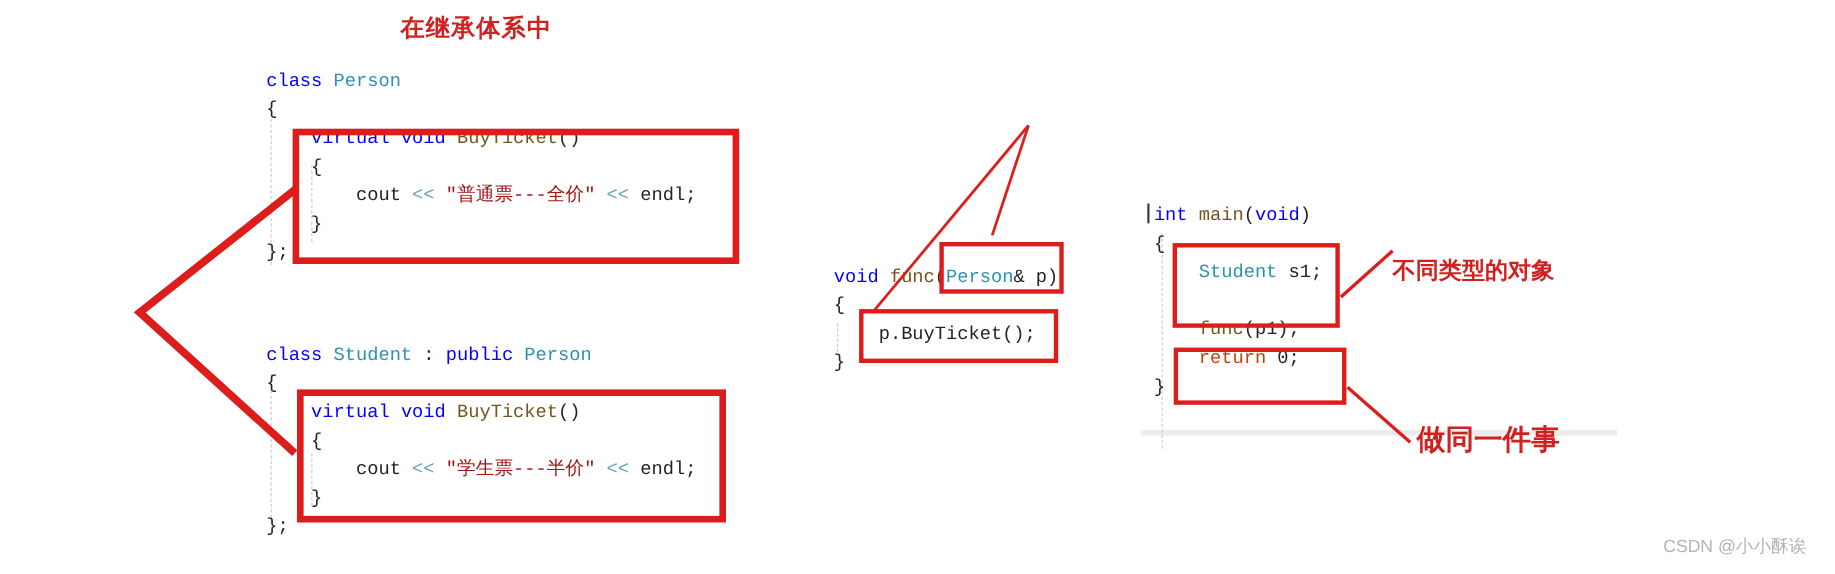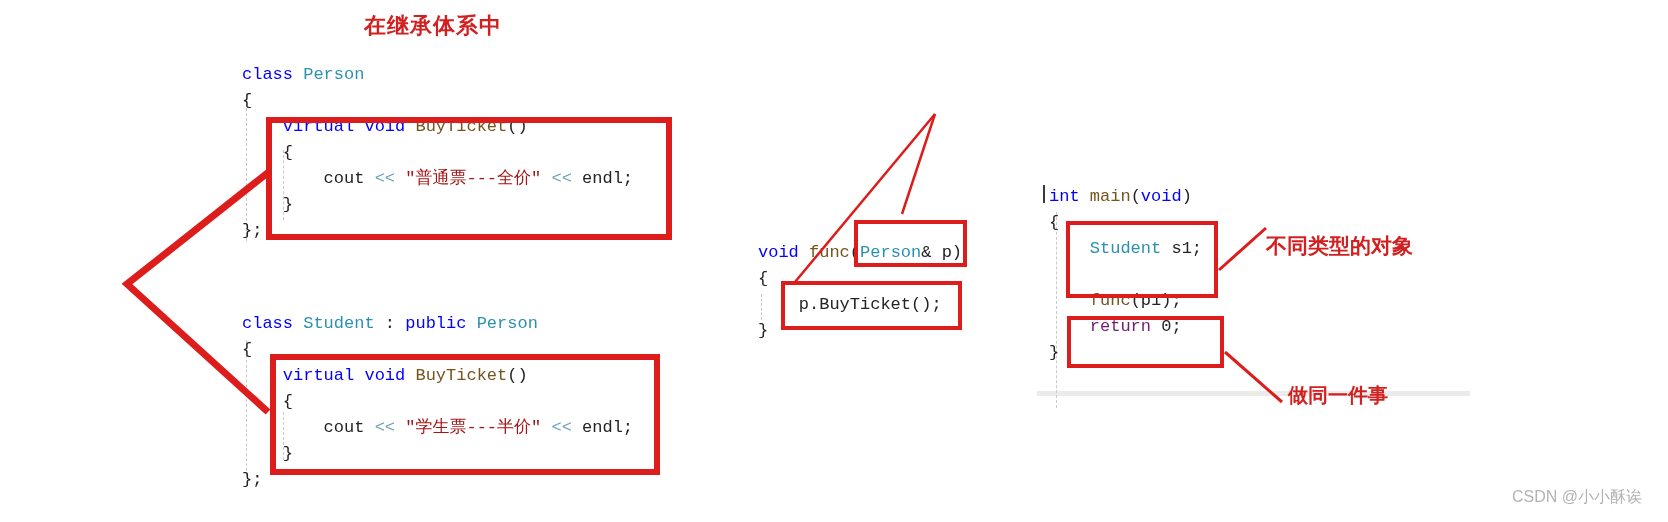--- a/index.html
+++ b/index.html
@@ -10,21 +10,21 @@
   .code-block{position:absolute;z-index:2;}
   .code-line{height:26px;white-space:pre;
              font-family:"Liberation Mono","DejaVu Sans Mono",monospace;
              font-size:17px;line-height:26px;}
   .tok-kw{color:#0101fd;}
   .tok-ty{color:#2b91af;}
   .tok-fn{color:#77541d;}
   .tok-pl{color:#232323;}
   .tok-op{color:#69a2b0;}
   .tok-st{color:#a31515;}
-  .tok-ret{color:#701a75;}
+  .tok-ret{color:#c2410c;}
 
   #block-person  {left:242px;top:62px;}
   #block-student {left:242px;top:311px;}
   #block-func    {left:758px;top:240px;}
   #block-main    {left:1049px;top:184px;}
 
   
   .rbox{position:absolute;border:6px solid #dd1c1c;z-index:4;background:transparent;}
   .rbox.thin{border-width:4px;}
   #box-person-buyticket {left:266px;top:117px;width:394px;height:111px;}
@@ -34,21 +34,21 @@
   #box-objects          {left:1066px;top:221px;width:144px;height:69px;}
   #box-func-calls       {left:1067px;top:316px;width:149px;height:44px;}
 
   
   .note{position:absolute;color:#d21f1f;font-weight:bold;z-index:6;
         font-family:Liberation Mono, monospace;}
   #note-heading   {left:364px;top:11px;font-size:22px;letter-spacing:1px;}
   #note-left      {left:7px;top:195px;font-size:18px;line-height:25px;white-space:pre-line;}
   #note-pointer   {left:750px;top:72px;font-size:20px;}
   #note-objects   {left:1266px;top:200px;font-size:21px;margin-top:32px;}
-  #note-samething {left:1288px;top:382px;font-size:20px;}
+  #note-samething {left:1288px;top:382px;font-size:26px;}
 
   
   .indent-guide{position:absolute;width:0;border-left:1px dashed #c9c9c9;z-index:1;}
   #guide-1{left:246px;top:93px;height:148px;}
   #guide-2{left:283px;top:150px;height:70px;}
   #guide-3{left:246px;top:340px;height:136px;}
   #guide-4{left:283px;top:412px;height:48px;}
   #guide-5{left:761px;top:294px;height:26px;}
   #guide-6{left:1056px;top:212px;height:196px;}
   #current-line-band{position:absolute;left:1037px;top:391px;width:433px;height:5px;

